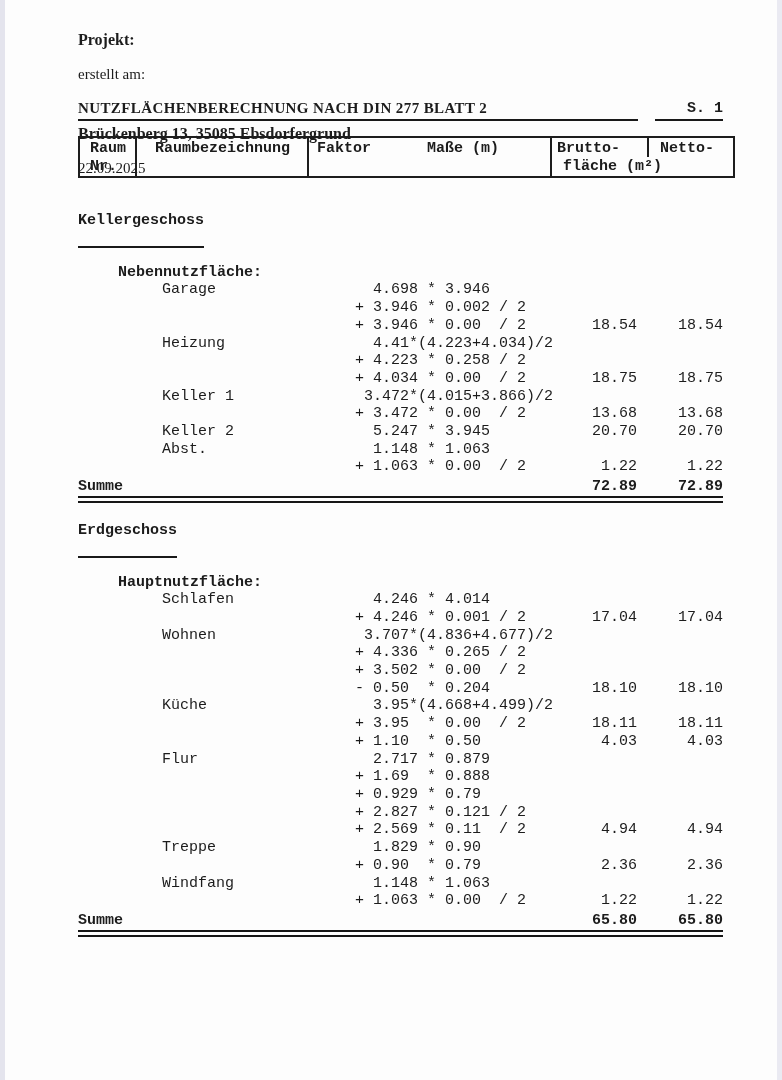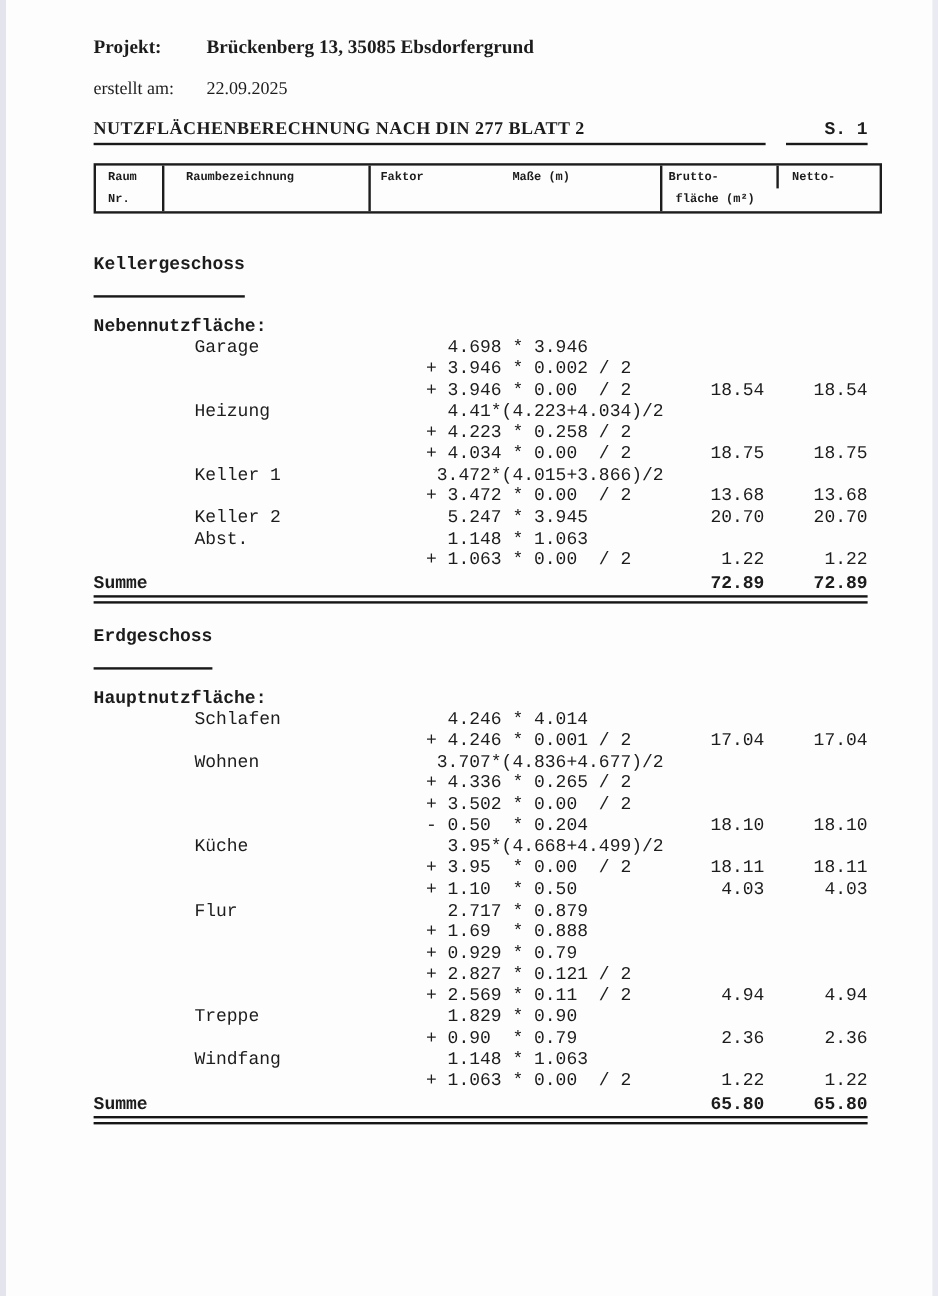--- a/index.html
+++ b/index.html
@@ -7,55 +7,55 @@
     width:782px;height:1080px;position:relative;
     background:#fdfdfd;color:#1c1c1c;overflow:hidden;
     font-family:"Liberation Mono","DejaVu Sans Mono",monospace;
   }
   .scan-edge{position:absolute;top:0;bottom:0;width:5px;}
   .scan-edge.left{left:0;background:#e4e4ed;}
   .scan-edge.right{right:0;background:#eaeaf2;}
 
   
   .meta{position:absolute;left:78px;width:660px;font-family:"Liberation Serif","DejaVu Serif",serif;}
-  .meta-row{display:flex;}
+  .meta-row{display:flex;flex-direction:column;}
   .meta-label{width:94px;flex:0 0 94px;}
   .row-project{top:31px;font-weight:bold;font-size:16px;}
   .row-created{top:66px;font-size:15px;}
   .meta{left:78px;position:absolute;}
 
   
   .title-bar{position:absolute;left:78px;top:100px;width:645px;display:flex;align-items:flex-end;}
   .title-main{width:560px;flex:0 0 560px;border-bottom:2px solid #191919;
     font-weight:bold;font-size:15px;letter-spacing:.4px;padding-bottom:2px;white-space:pre;font-family:Liberation Serif, serif;}
   .title-gap{flex:0 0 17px;}
   .title-page{flex:1;border-bottom:2px solid #191919;font-weight:bold;font-size:15px;
     text-align:right;padding-bottom:2px;white-space:pre;}
 
   
   .thead{position:absolute;left:78px;top:136px;width:653px;height:38px;border:2px solid #1d1d1d;}
-  .thead .cell{position:absolute;font-size:10px;font-weight:bold;white-space:pre;line-height:17px;}
+  .thead .cell{position:absolute;font-size:15px;font-weight:bold;white-space:pre;line-height:17px;}
   .vline{position:absolute;width:2px;background:#1d1d1d;top:0;}
   .vline.full{height:38px;}
   .vline.half{height:19px;}
 
   
   #content{position:absolute;left:78px;top:205px;width:645px;font-size:15px;line-height:17.7px;}
   .section-heading{margin:0;font-size:15px;font-weight:bold;}
   .section-heading .ul{display:inline-block;border-bottom:2px solid #191919;padding-bottom:16px;}
   .subheading{font-weight:bold;white-space:pre;}
   .line{display:flex;white-space:pre;}
   .c-name{flex:0 0 277px;padding-left:84px;box-sizing:border-box;overflow:hidden;}
   .c-formula{flex:0 0 200px;}
   .c-brutto{flex:0 0 82px;text-align:right;}
   .c-netto{flex:0 0 86px;text-align:right;}
   .summe-row{display:flex;font-weight:bold;border-bottom:2px solid #161616;margin-top:2px;white-space:pre;}
   .summe-label{flex:1;}
   .double-rule{height:3px;border-bottom:2px solid #161616;margin:0;}
-  .mt7{margin-top:7px;} .mt16{margin-top:16px;} .mt19{margin-top:19px;}
+  .mt7{margin-top:7px;} .mt16{margin-top:16px;margin-left:40px;} .mt19{margin-top:19px;}
 </style>
 </head>
 <body>
 
 <div class="scan-edge left"></div>
 <div class="scan-edge right"></div>
 
 <div class="meta row-project" style="top:31px;">
   <div class="meta-row">
     <span class="meta-label">Projekt:</span>

